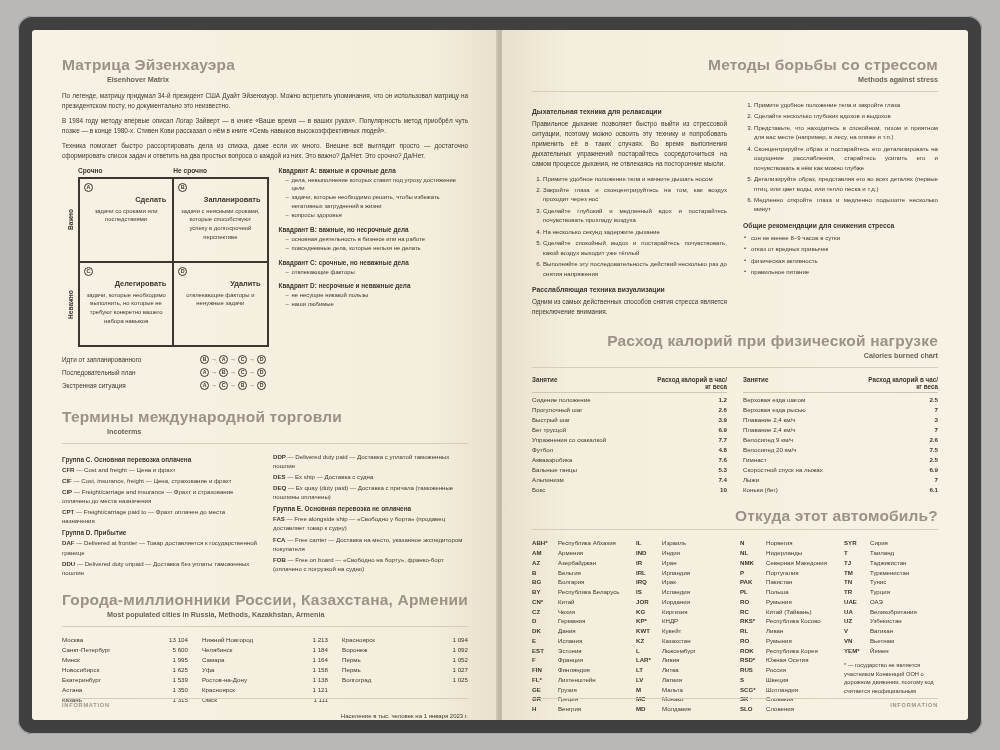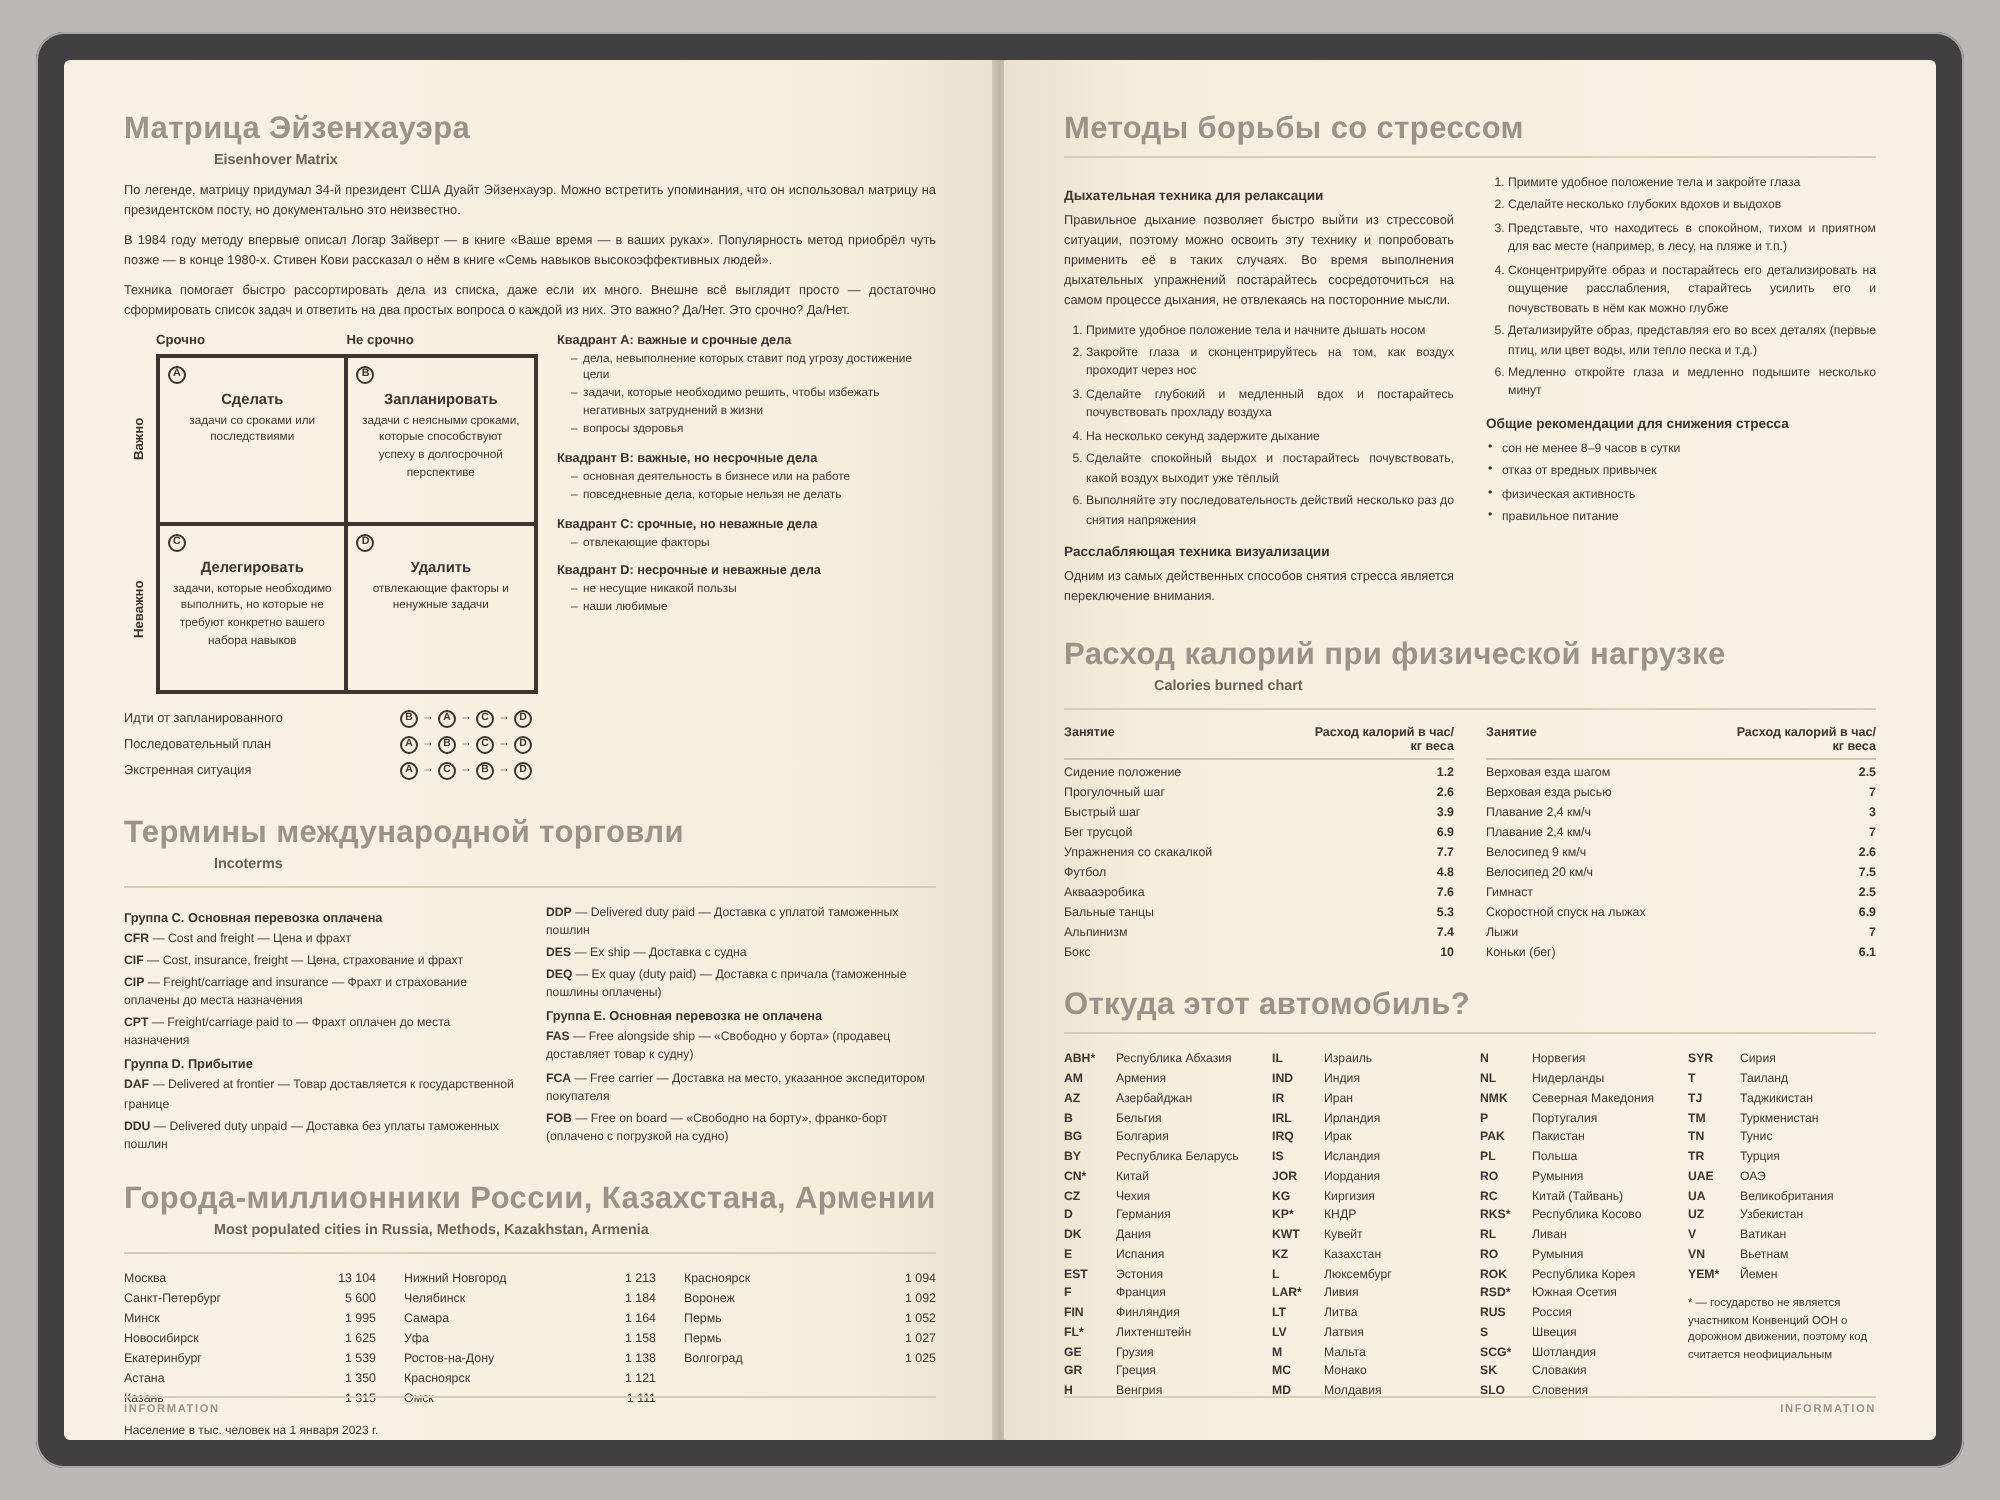--- a/index.html
+++ b/index.html
@@ -36,21 +36,21 @@
     margin:0 0 1px 0;
     font-size:15.5px;
     font-weight:bold;
     color:#9c9287;
     letter-spacing:.2px;
   }
   .sec-en {
     font-size:7.2px; font-weight:bold; color:#6b6357; margin:0 0 7px 0;padding-left:45px;
   }
   .rule { height:1px; background:#d6cdb8; margin:4px 0 8px 0; }
-  .right-al { text-align:left; }
+  .right-al { text-align:right; }
 
   p.body, .body {
     font-size:6.4px; line-height:1.55; color:#3b3730; margin:0 0 5px 0; text-align:justify;
   }
   .b { font-weight:bold; }
 
   
   .matrix-wrap { position:relative; margin-top:6px; display:flex; gap:10px; }
   .matrix { position:relative; width:218px; }
   .mx-colhead { display:flex; margin-left:16px; }
@@ -60,21 +60,21 @@
   .mx-rowlabels div { flex:1; display:flex; align-items:center; justify-content:center;
     font-size:6.6px; font-weight:bold; color:#3b3730; writing-mode:vertical-rl; transform:rotate(180deg); }
   .mx-cells { flex:1; display:grid; grid-template-columns:1fr 1fr; grid-template-rows:1fr 1fr;
     border:1.1px solid #3b3730; height:170px; }
   .cell { border:.6px solid #3b3730; padding:7px 6px 5px 6px; position:relative; }
   .cell .badge {
     position:absolute; top:4px; left:4px; width:9px; height:9px; border-radius:50%;
     border:.8px solid #3b3730; font-size:5.4px; display:flex; align-items:center; justify-content:center;
     color:#3b3730; font-weight:bold;
   }
-  .cell h4 { margin:9px 0 3px 0; font-size:7.4px; font-weight:bold; color:#3b3730; text-align:center; }
+  .cell h4 { margin:9px 0 3px 0; font-size:7.4px; font-weight:bold; color:#3b3730; text-align:right; }
   .cell p { margin:0; font-size:5.9px; line-height:1.5; color:#3b3730; text-align:center; }
 
   .quadlist { width:200px; }
   .quadlist h5 { margin:0 0 2px 0; font-size:6.4px; font-weight:bold; color:#3b3730; }
   .quadlist ul { margin:0 0 6px 0; padding-left:8px; }
   .quadlist li { font-size:5.9px; line-height:1.5; color:#3b3730; list-style:none; position:relative; padding-left:5px; }
   .quadlist li:before { content:"–"; position:absolute; left:-1px; }
 
   
   .flows { margin-top:8px; }
@@ -375,20 +375,21 @@
       <div class="footer">INFORMATION</div>
     </div>
   </div>
 
   <div class="gutter"></div>
 
   <div class="page right">
     <div class="inner">
 
       <h2 class="sec right-al">Методы борьбы со стрессом</h2>
+      <div class="sec-en right-al">Methods against stress</div>
       <div class="rule"></div>
 
       <div class="two">
         <div>
           <div class="sub">Дыхательная техника для релаксации</div>
           <p class="body">Правильное дыхание позволяет быстро выйти из стрессовой ситуации, поэтому можно освоить эту технику и попробовать применить её в таких случаях. Во время выполнения дыхательных упражнений постарайтесь сосредоточиться на самом процессе дыхания, не отвлекаясь на посторонние мысли.</p>
           <ol class="num">
             <li>Примите удобное положение тела и начните дышать носом</li>
             <li>Закройте глаза и сконцентрируйтесь на том, как воздух проходит через нос</li>
             <li>Сделайте глубокий и медленный вдох и постарайтесь почувствовать прохладу воздуха</li>

